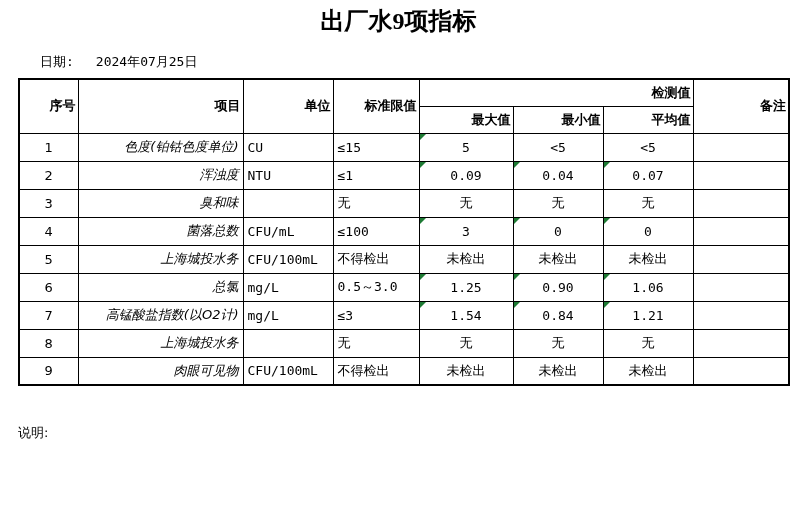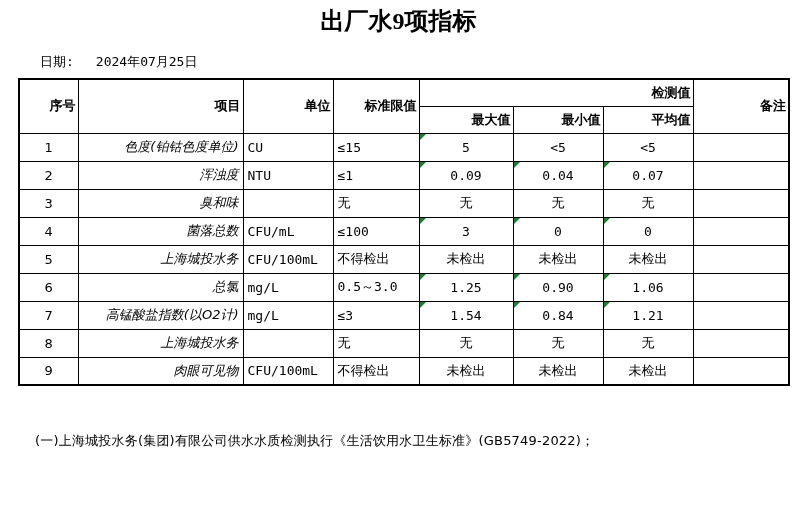--- a/index.html
+++ b/index.html
@@ -202,15 +202,15 @@
         <td class="c-limit">不得检出</td>
         <td class="c-max">未检出</td>
         <td class="c-min">未检出</td>
         <td class="c-avg">未检出</td>
         <td class="c-remark"></td>
       </tr>
     </tbody>
 </table>
 
 <div class="notes">
+  <div class="notes-label">说明:</div>
   <div class="note-gap"></div>
-  <div class="note-line">(一)上海城投水务(集团)有限公司供水水质检测执行《生活饮用水卫生标准》(GB5749-2022)；</div>
 </div>
 
 </body></html>

